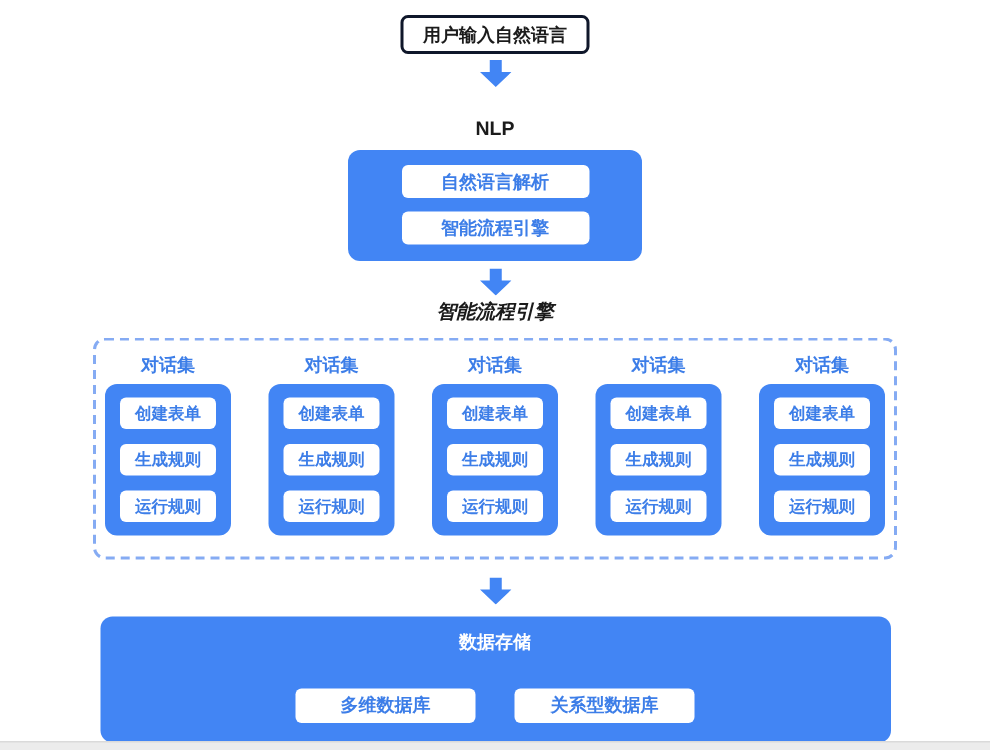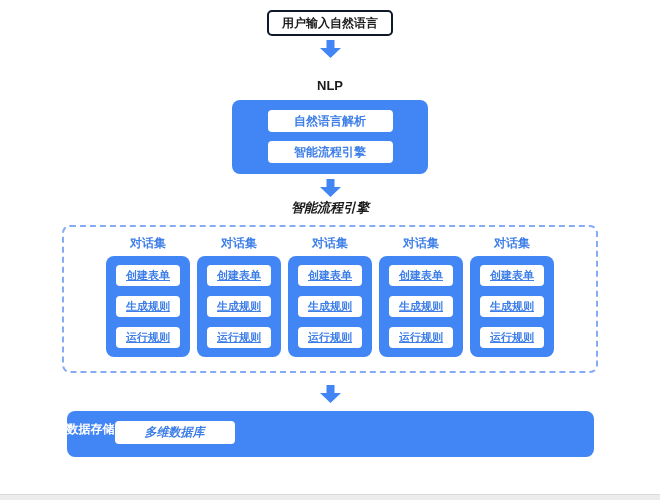--- a/index.html
+++ b/index.html
@@ -45,58 +45,58 @@
     margin-top:4px;
     font-size:13px;font-weight:bold;color:#1b1b1b;line-height:14px;font-style:italic;
   }
   .dashed-box{
     margin-top:10px;
     box-sizing:border-box;
     width:536px;
     border:2px dashed #85abf3;
     border-radius:8px;
     padding:10px 0 14px 0;
-    display:flex;justify-content:center;gap:7px;
+    display:flex;justify-content:center;gap:25px;
   }
   .dialog-col{display:flex;flex-direction:column;align-items:center;}
   .col-label{
     font-size:12px;font-weight:bold;color:#3d7ee8;
     line-height:13px;margin-bottom:6px;
   }
   .col-box{
     width:84px;
     background:#4285F4;
     border-radius:8px;
     padding:9px 0;
     display:flex;flex-direction:column;align-items:center;gap:10px;
   }
   .pill-sm{
     width:64px;height:21px;
     background:#ffffff;border-radius:4px;
     display:flex;align-items:center;justify-content:center;
-    font-size:11px;font-weight:bold;color:#3d7ee8;text-decoration:underline;
+    font-size:11px;font-weight:bold;color:#3d7ee8;
   }
   .storage-box{
     margin-top:8px;
     width:527px;
     background:#4285F4;
     border-radius:8px;
     padding:10px 0 13px 0;
-    display:flex;align-items:center;
+    display:flex;flex-direction:column;align-items:center;gap:16px;
   }
   .storage-title{
     font-size:12px;font-weight:bold;color:#ffffff;
     line-height:14px;margin-bottom:8px;
   }
   .db-row{display:flex;gap:26px;}
   .db-pill{
     width:120px;height:23px;
     background:#ffffff;border-radius:4px;
     display:flex;align-items:center;justify-content:center;
-    font-size:12px;font-weight:bold;color:#3d7ee8;font-style:italic;
+    font-size:12px;font-weight:bold;color:#3d7ee8;
   }
   .bottom-strip{
     position:absolute;left:0;right:0;bottom:0;
     height:5px;background:#ececec;border-top:1px solid #dadada;
   }
 </style>
 </head>
 <body>
 
 <div class="stage">
@@ -214,18 +214,21 @@
         <path d="M6.5 0 H14.5 V8 H21 L10.5 18 L0 8 H6.5 Z"></path>
       </svg>
   </div>
 
   <div class="storage-box">
     <div class="storage-title">数据存储</div>
     <div class="db-row">
       <div class="db-pill">
         <span>多维数据库</span>
       </div>
+      <div class="db-pill">
+        <span>关系型数据库</span>
+      </div>
     </div>
   </div>
 
   <div class="bottom-strip"></div>
 
 </div>
 
 </body></html>

